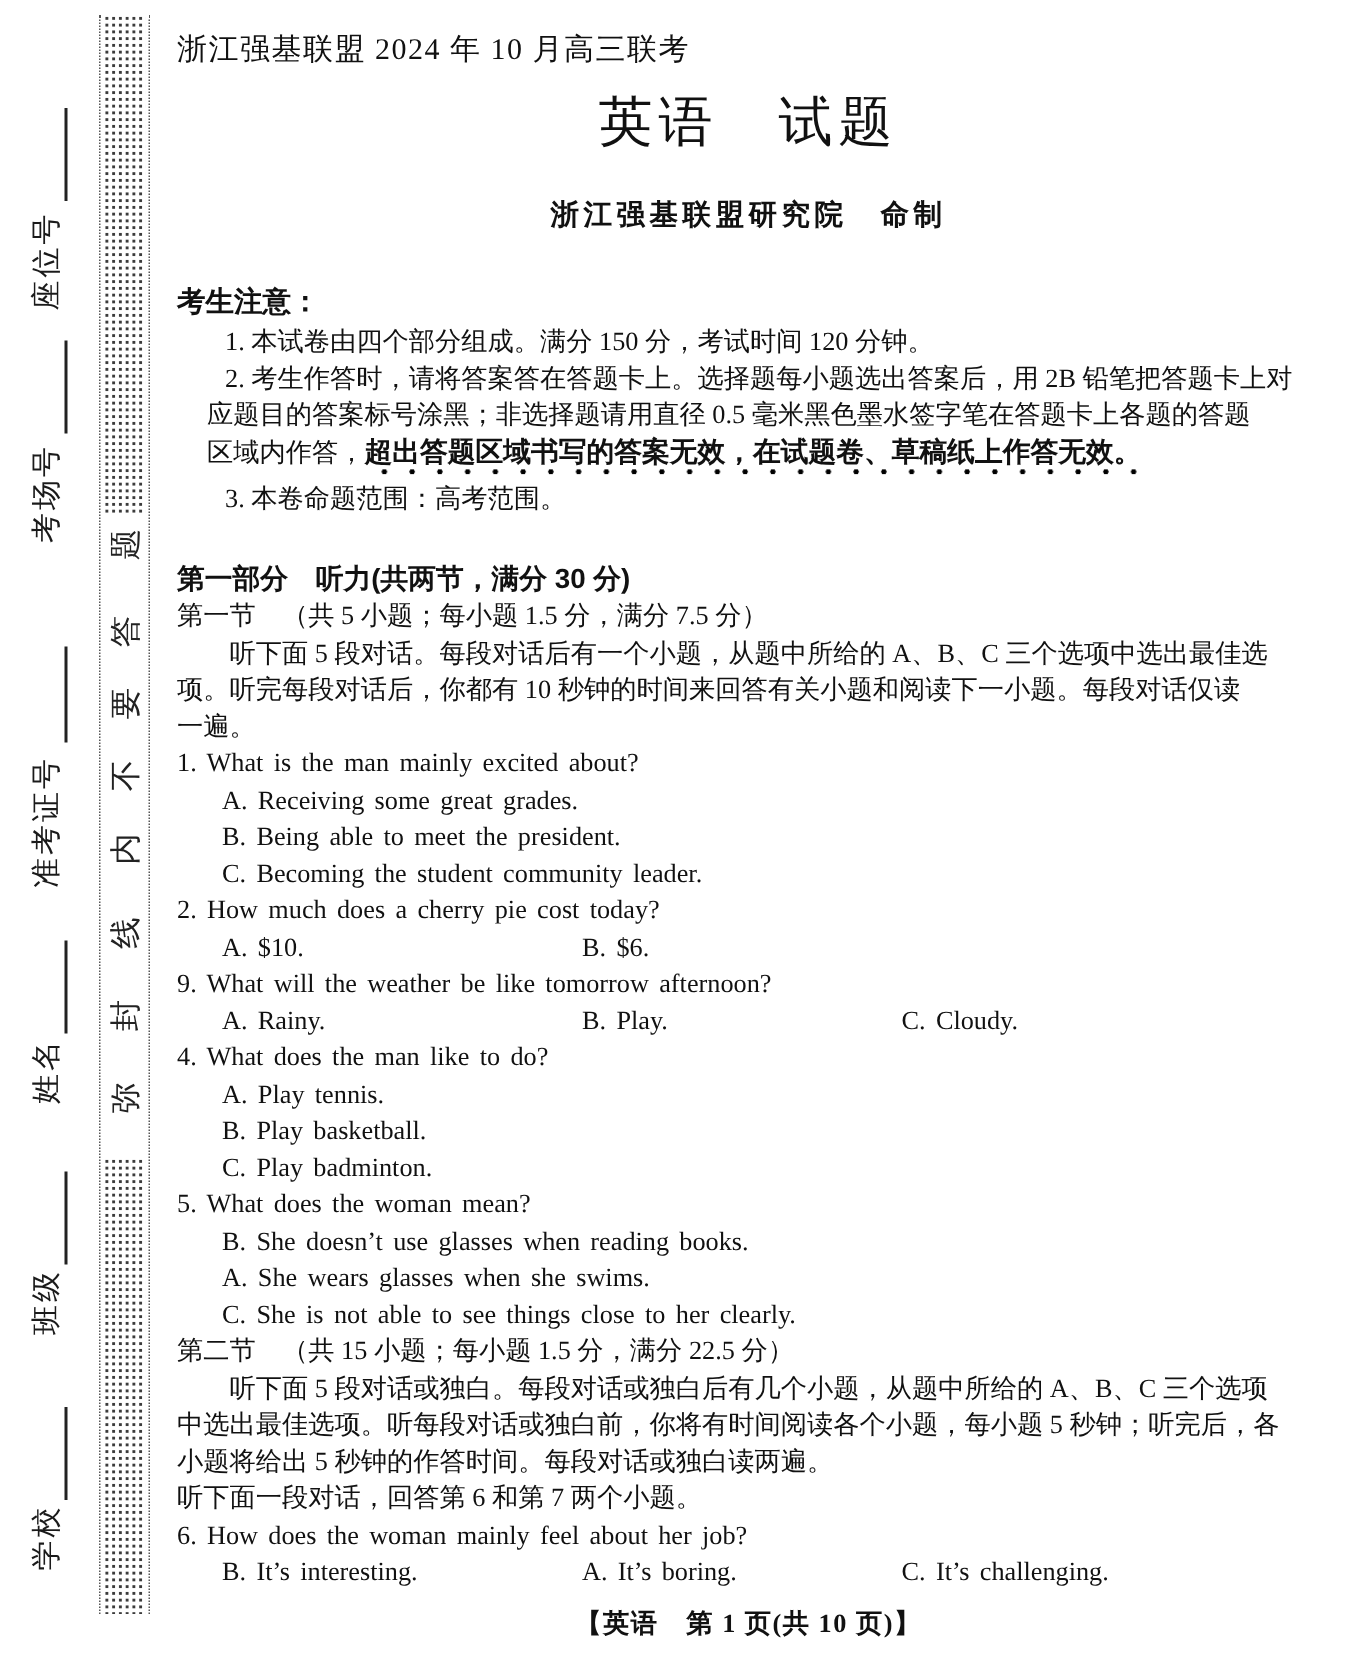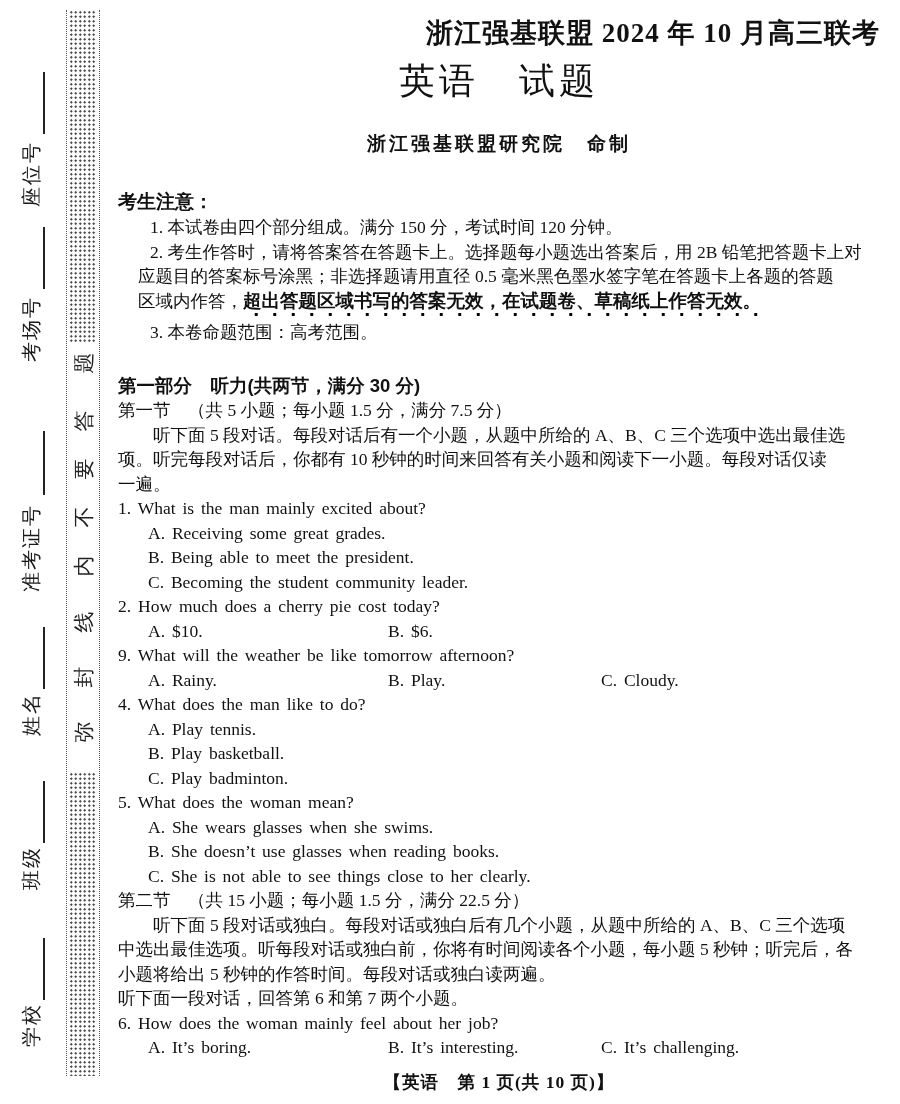--- a/index.html
+++ b/index.html
@@ -44,21 +44,21 @@
   .seal-pattern.bottom{ top:762px; bottom:0; }
   .seal-char{
     position:absolute; left:2px; width:28px; height:30px;
     display:flex; align-items:center; justify-content:center;
     background:#fff; font-size:21px; color:#222;
   }
   .seal-char > span{ display:block; transform:rotate(-90deg); }
 
   
   .content{ position:absolute; left:118px; top:0; width:762px; font-size:17.5px; line-height:24.5px; }
-  .exam-title{ margin-top:16px; text-align:right; font-size:27px; line-height:34px; font-weight:bold; letter-spacing:1px; }
+  .exam-title{ margin-top:16px; text-align:left; font-size:20px; line-height:34px; font-weight:normal; letter-spacing:1px; }
   .subject-title{ margin-top:8px; text-align:center; font-size:36px; line-height:46px; font-weight:normal; letter-spacing:4px; }
   .issuer{ margin-top:27px; text-align:center; font-size:19px; line-height:26px; letter-spacing:3px; }
   .notice-head{ margin-top:32px; font-size:19px; line-height:26px; }
   .line{ }
   .notice-item{ padding-left:32px; }
   .notice-cont{ padding-left:20px; }
   .emph-line{ padding-left:20px; padding-bottom:7px; }
   .emph{
     font-family:"Liberation Sans","DejaVu Sans",sans-serif; font-weight:bold; font-size:18.5px;
     background-image:radial-gradient(circle, #000 1.6px, transparent 1.9px);
@@ -186,36 +186,36 @@
     <div class="opts-stack">
       <div class="line opt-en">A. Play tennis.</div>
       <div class="line opt-en">B. Play basketball.</div>
       <div class="line opt-en">C. Play badminton.</div>
     </div>
   </div>
 
   <div>
     <div class="line q-en">5. What does the woman mean?</div>
     <div class="opts-stack">
+      <div class="line opt-en">B. She doesn’t use glasses when reading books.</div>
       <div class="line opt-en">A. She wears glasses when she swims.</div>
-      <div class="line opt-en">B. She doesn’t use glasses when reading books.</div>
       <div class="line opt-en">C. She is not able to see things close to her clearly.</div>
     </div>
   </div>
 
   <div class="line sec-head">第二节　（共 15 小题；每小题 1.5 分，满分 22.5 分）</div>
   <div class="line ind2">听下面 5 段对话或独白。每段对话或独白后有几个小题，从题中所给的 A、B、C 三个选项</div>
   <div class="line">中选出最佳选项。听每段对话或独白前，你将有时间阅读各个小题，每小题 5 秒钟；听完后，各</div>
   <div class="line">小题将给出 5 秒钟的作答时间。每段对话或独白读两遍。</div>
   <div class="line">听下面一段对话，回答第 6 和第 7 两个小题。</div>
 
   <div>
     <div class="line q-en">6. How does the woman mainly feel about her job?</div>
     <div class="opts-row">
+      <span class="opt-en">B. It’s interesting.</span>
       <span class="opt-en">A. It’s boring.</span>
-      <span class="opt-en">B. It’s interesting.</span>
       <span class="opt-en">C. It’s challenging.</span>
     </div>
   </div>
 
 </div>
 
 <div class="footer">【英语　第 1 页(共 10 页)】</div>
 
 </body></html>

